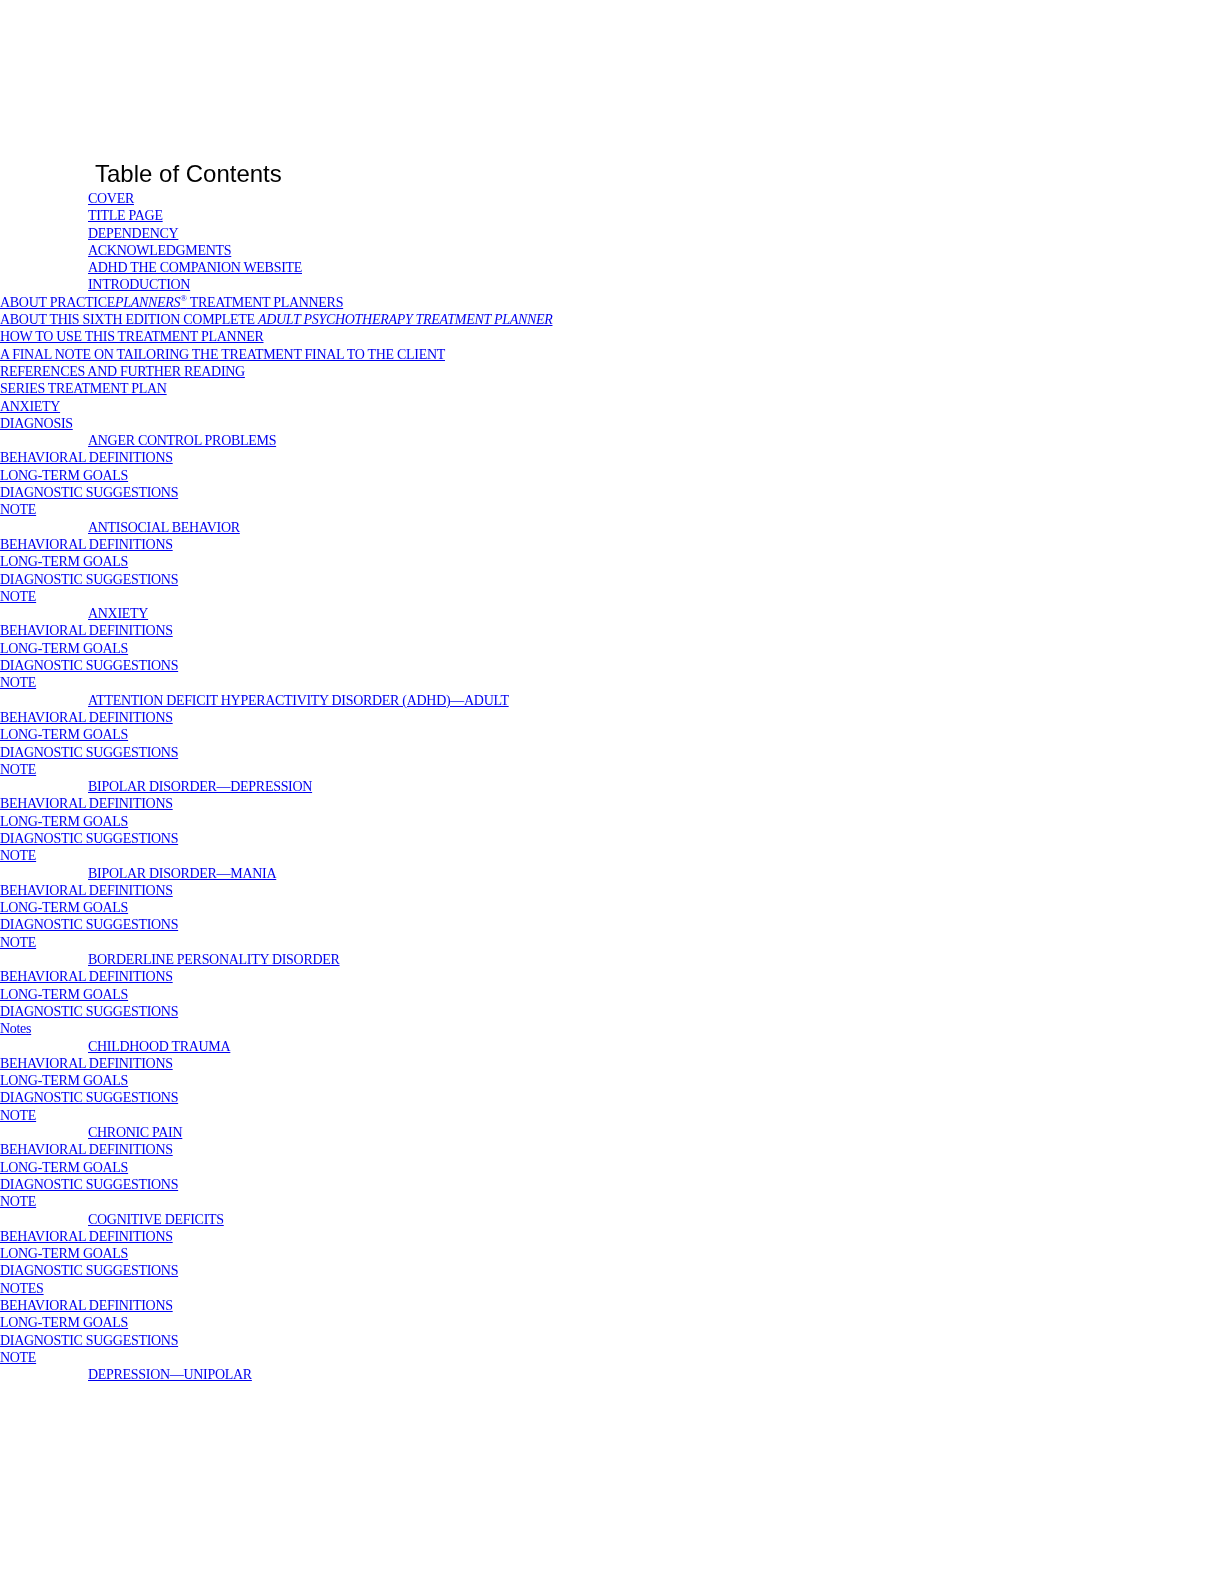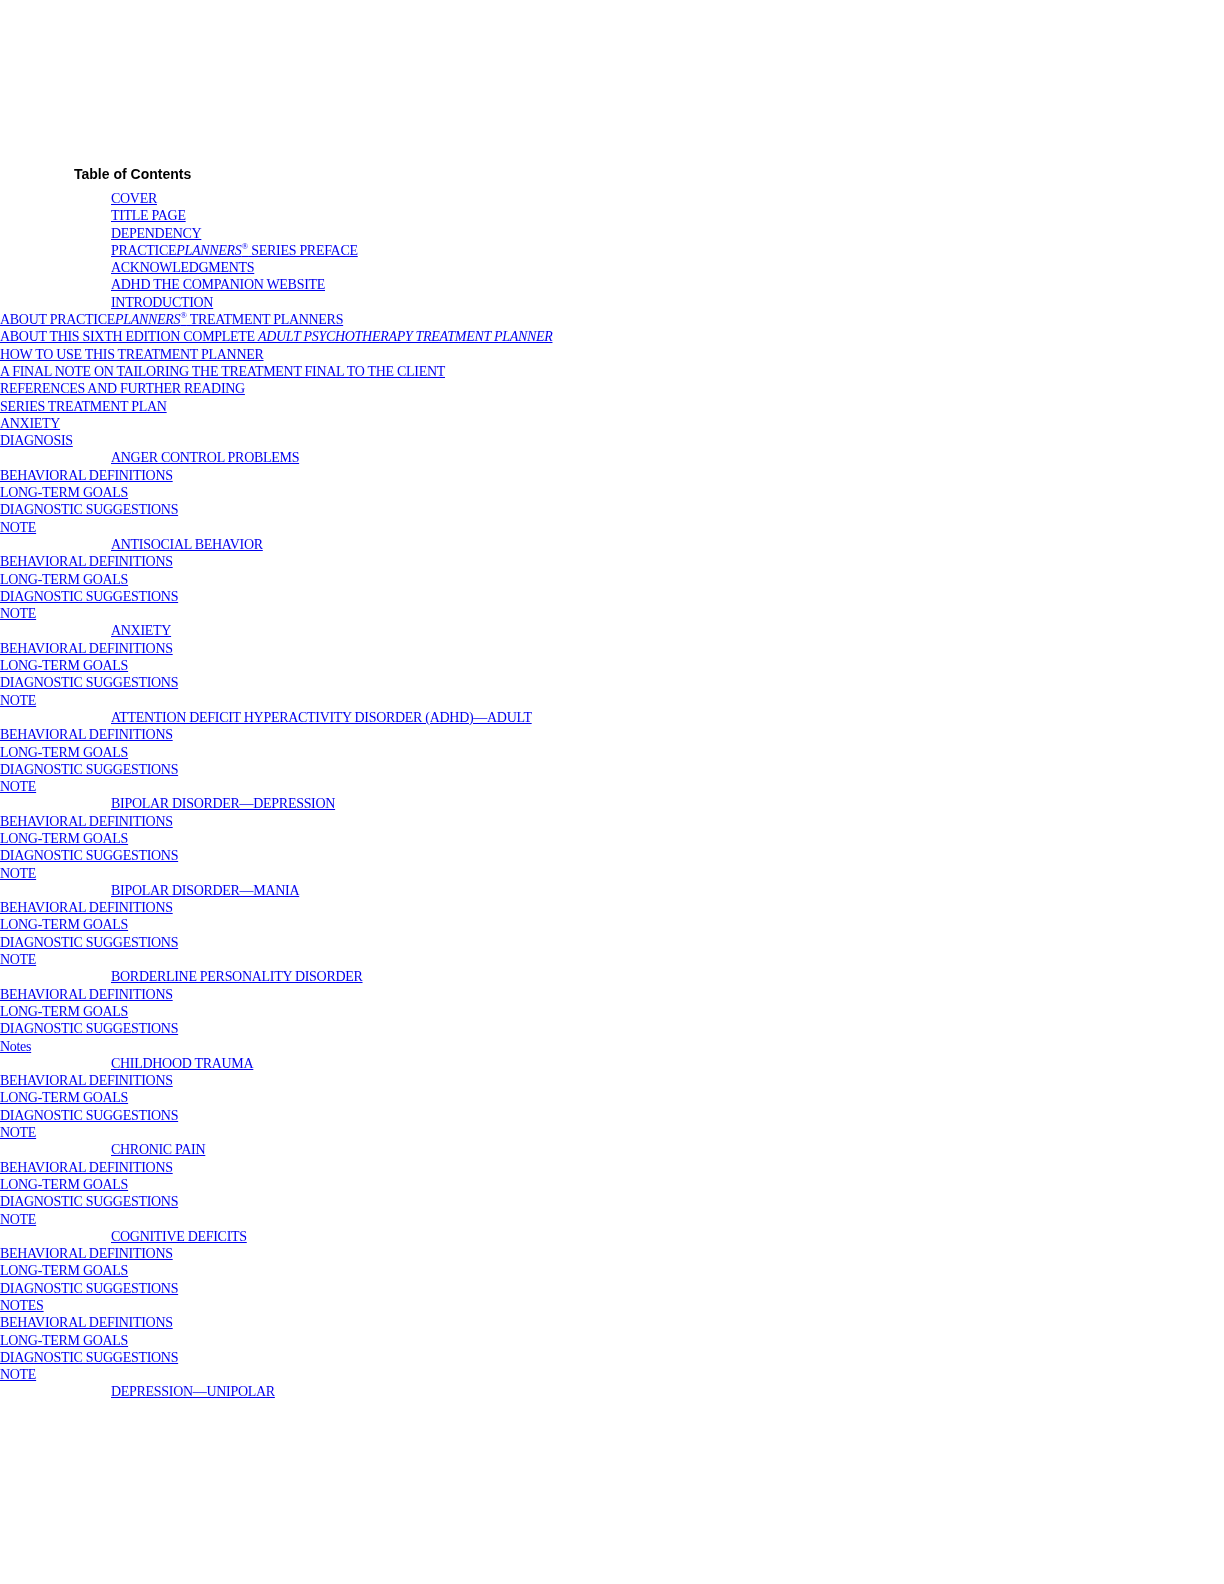--- a/index.html
+++ b/index.html
@@ -2,34 +2,34 @@
 <html><head>
 <meta charset="utf-8">
 <style>
   html, body { margin: 0; padding: 0; background: #ffffff; }
   body {
     width: 1224px; height: 1584px; overflow: hidden;
     font-family: "Liberation Serif", serif;
   }
   .page { padding-top: 164px; }
   .page-heading {
-    margin: 0 0 6px 74px;
+    margin: 0 0 6px 95px;
     font-family: "Liberation Sans", sans-serif;
-    font-weight: bold;
-    font-size: 14px;
+    font-weight: normal;
+    font-size: 24px;
     line-height: 20px;
     color: #000000;
   }
   .toc-row {
     font-size: 14px;
     line-height: 17.3px;
     letter-spacing: -0.3px;
     white-space: nowrap;
   }
-  .toc-row.lvl1 { margin-left: 111px; }
+  .toc-row.lvl1 { margin-left: 88px; }
   .toc-row.lvl2 { }
   a.toc-link {
     color: #0000EE;
     text-decoration: underline;
     cursor: pointer;
   }
   .it { font-style: italic; }
   sup.reg {
     font-size: 9px;
     line-height: 0;
@@ -38,21 +38,20 @@
 </style>
 </head>
 <body>
 
 <div class="page">
   <h1 class="page-heading">Table of Contents</h1>
   <nav id="toc">
       <div class="toc-row lvl1"><a class="toc-link">COVER</a></div>
       <div class="toc-row lvl1"><a class="toc-link">TITLE PAGE</a></div>
       <div class="toc-row lvl1"><a class="toc-link">DEPENDENCY</a></div>
-      <div class="toc-row lvl1"><a class="toc-link"><span>PRACTICE</span><span class="it">PLANNERS</span><sup class="reg">®</sup><span> SERIES PREFACE</span></a></div>
       <div class="toc-row lvl1"><a class="toc-link">ACKNOWLEDGMENTS</a></div>
       <div class="toc-row lvl1"><a class="toc-link">ADHD THE COMPANION WEBSITE</a></div>
       <div class="toc-row lvl1"><a class="toc-link">INTRODUCTION</a></div>
       <div class="toc-row lvl2"><a class="toc-link"><span>ABOUT PRACTICE</span><span class="it">PLANNERS</span><sup class="reg">®</sup><span> TREATMENT PLANNERS</span></a></div>
       <div class="toc-row lvl2"><a class="toc-link"><span>ABOUT THIS SIXTH EDITION COMPLETE </span><span class="it">ADULT PSYCHOTHERAPY TREATMENT PLANNER</span></a></div>
       <div class="toc-row lvl2"><a class="toc-link">HOW TO USE THIS TREATMENT PLANNER</a></div>
       <div class="toc-row lvl2"><a class="toc-link">A FINAL NOTE ON TAILORING THE TREATMENT FINAL TO THE CLIENT</a></div>
       <div class="toc-row lvl2"><a class="toc-link">REFERENCES AND FURTHER READING</a></div>
       <div class="toc-row lvl2"><a class="toc-link">SERIES TREATMENT PLAN</a></div>
       <div class="toc-row lvl2"><a class="toc-link">ANXIETY</a></div>

